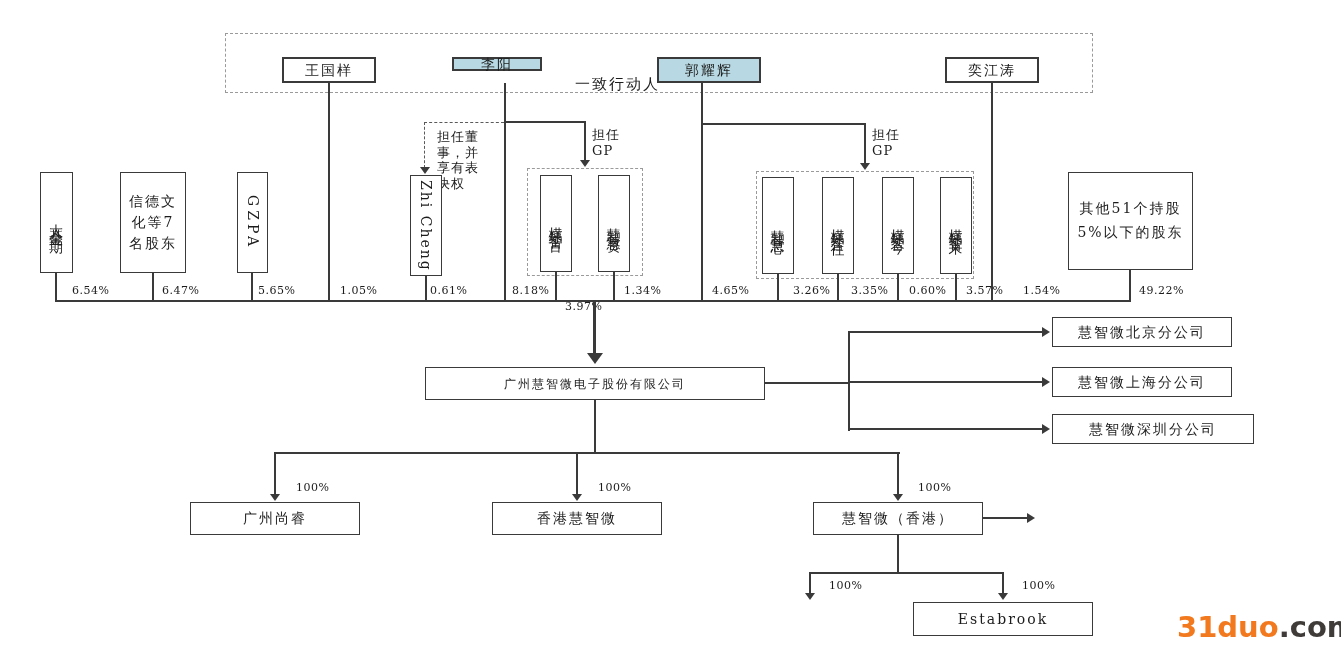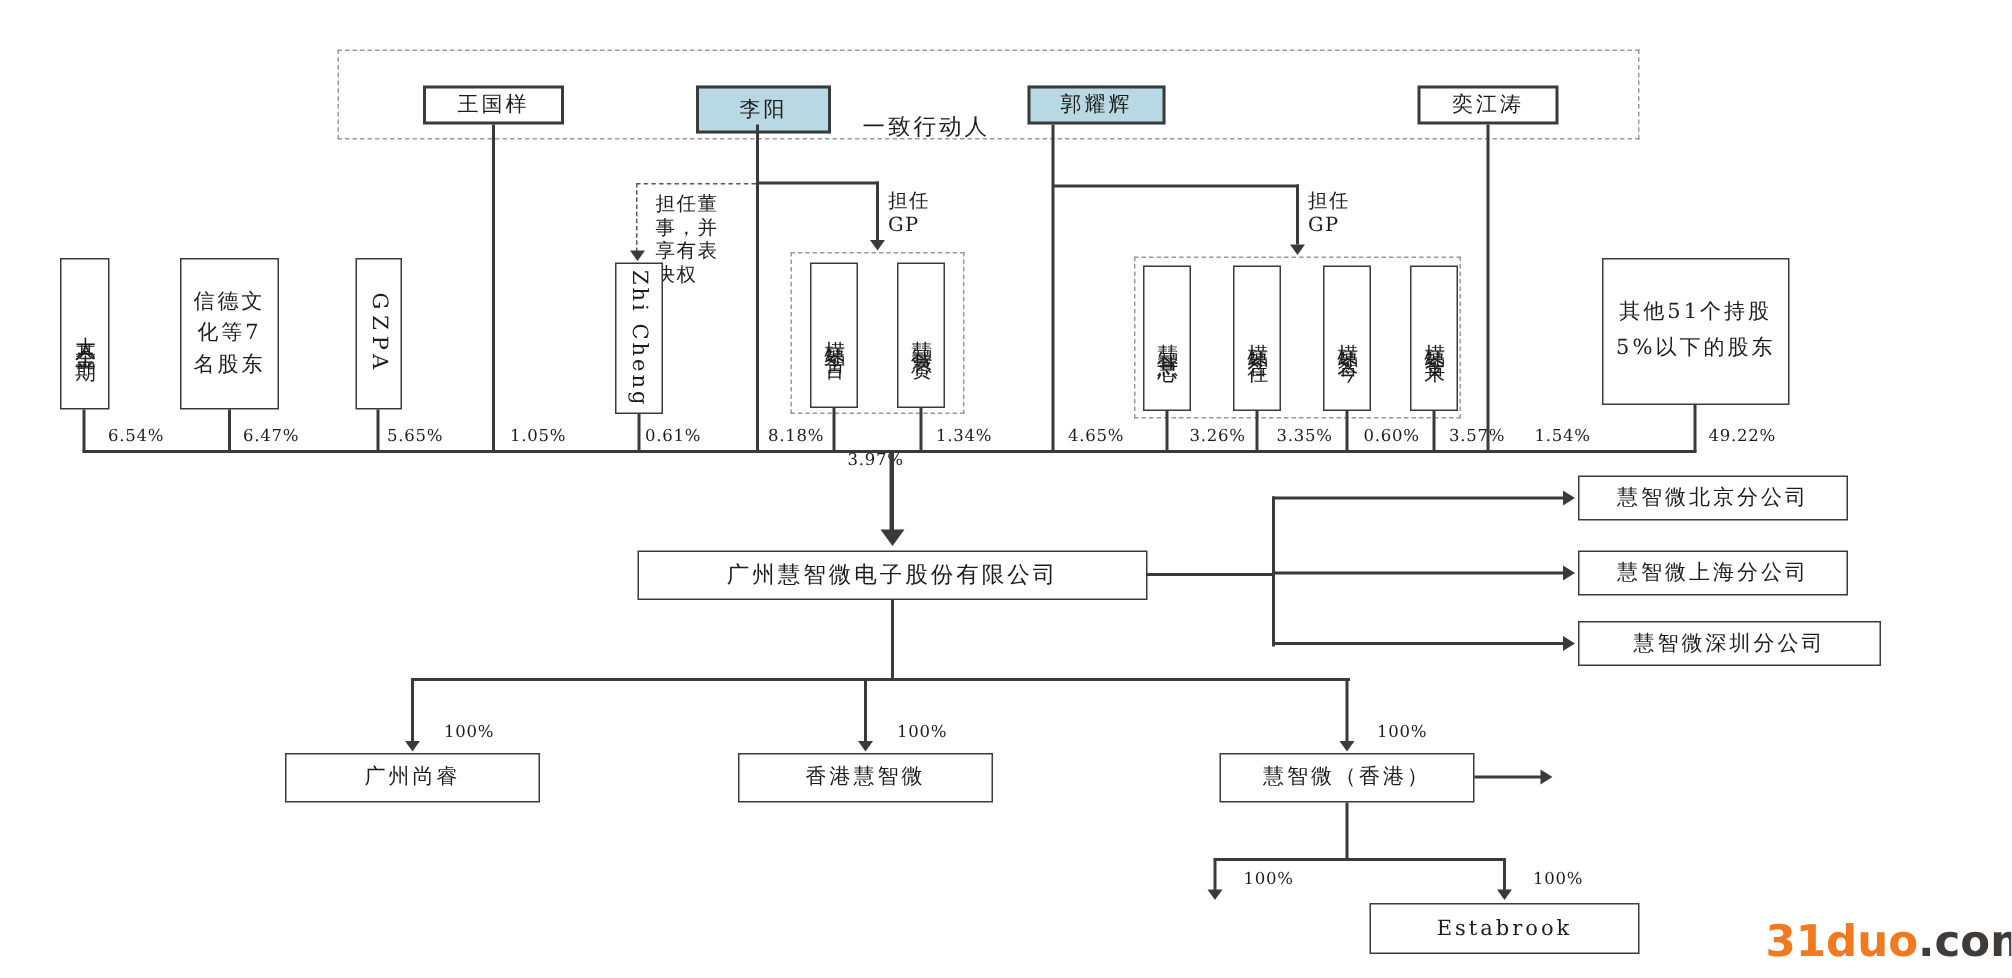--- a/index.html
+++ b/index.html
@@ -31,22 +31,22 @@
 </style>
 </head>
 <body>
 
 <div class="canvas">
 
   <div class="dashedbox" style="left:225px;top:33px;width:868px;height:60px"></div>
   <div class="grouplabel" style="left:575px;top:38px">一致行动人</div>
 
   <div class="box person" style="left:282px;top:57px;width:94px;height:26px">王国样</div>
-  <div class="box person hl" style="left:464px;top:57px;width:90px;height:32px">李阳</div>
-  <div class="box person hl" style="left:685px;top:57px;width:92px;height:26px">郭耀辉</div>
+  <div class="box person hl" style="left:452px;top:57px;width:90px;height:14px">李阳</div>
+  <div class="box person hl" style="left:657px;top:57px;width:104px;height:26px">郭耀辉</div>
   <div class="box person" style="left:945px;top:57px;width:94px;height:26px">奕江涛</div>
 
   <div class="line" style="left:328px;top:83px;width:2px;height:217px"></div>
   <div class="line" style="left:504px;top:83px;width:2px;height:217px"></div>
   <div class="line" style="left:701px;top:83px;width:2px;height:217px"></div>
   <div class="line" style="left:991px;top:83px;width:2px;height:217px"></div>
 
   <div class="dash-h" style="left:424px;top:122px;width:80px"></div>
   <div class="dash-v" style="left:424px;top:122px;height:46px"></div>
   <div class="arrow-d" style="left:420px;top:167px"></div>
@@ -112,21 +112,21 @@
   <div class="pct" style="left:793px;top:284px">3.26%</div>
   <div class="pct" style="left:851px;top:284px">3.35%</div>
   <div class="pct" style="left:909px;top:284px">0.60%</div>
   <div class="pct" style="left:966px;top:284px">3.57%</div>
   <div class="pct" style="left:1023px;top:284px">1.54%</div>
   <div class="pct" style="left:1139px;top:284px">49.22%</div>
 
   <div class="line" style="left:593px;top:302px;width:3px;height:53px"></div>
   <div class="arrow-d-big" style="left:587px;top:353px"></div>
 
-  <div class="box" style="left:425px;top:367px;width:340px;height:33px;font-size:15px">广州慧智微电子股份有限公司</div>
+  <div class="box" style="left:425px;top:367px;width:340px;height:33px;font-size:12px">广州慧智微电子股份有限公司</div>
 
   <div class="line" style="left:764px;top:382px;width:85px;height:2px"></div>
   <div class="line" style="left:848px;top:331px;width:2px;height:100px"></div>
   <div class="line" style="left:848px;top:331px;width:196px;height:2px"></div>
   <div class="arrow-r" style="left:1042px;top:327px"></div>
   <div class="line" style="left:848px;top:381px;width:196px;height:2px"></div>
   <div class="arrow-r" style="left:1042px;top:377px"></div>
   <div class="line" style="left:848px;top:428px;width:196px;height:2px"></div>
   <div class="arrow-r" style="left:1042px;top:424px"></div>
   <div class="box" style="left:1052px;top:317px;width:180px;height:30px">慧智微北京分公司</div>

